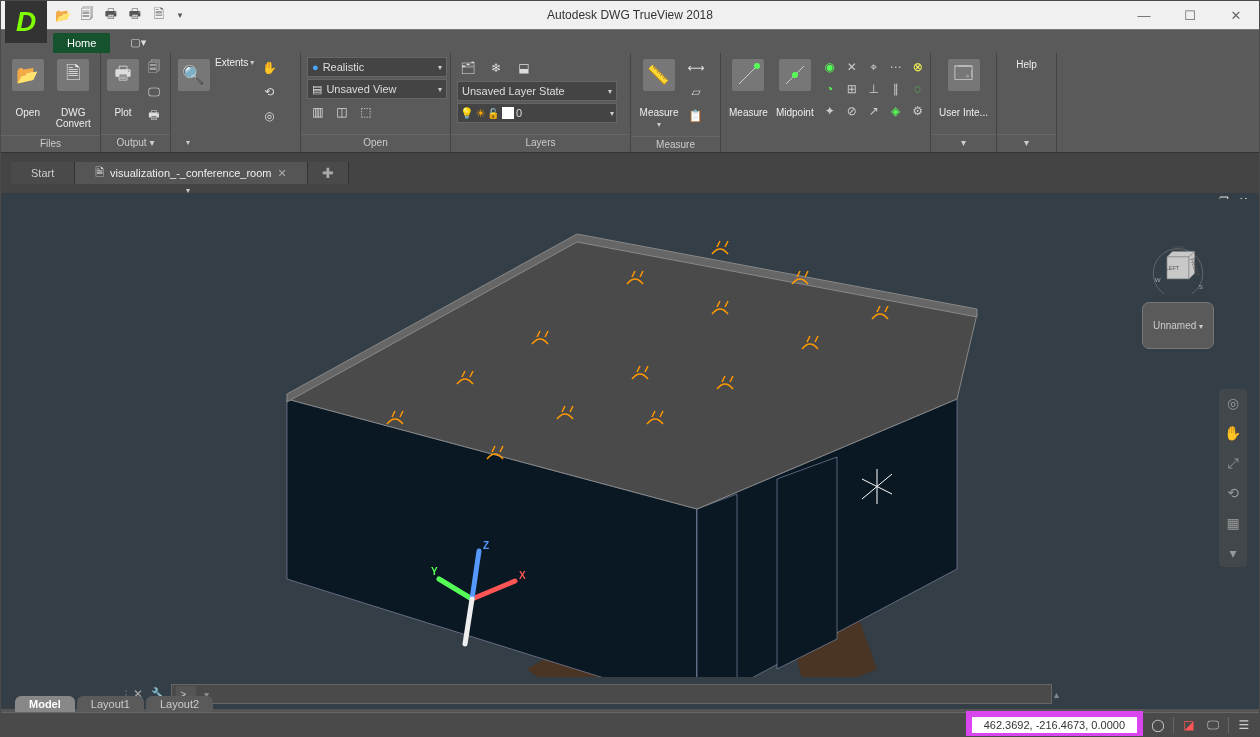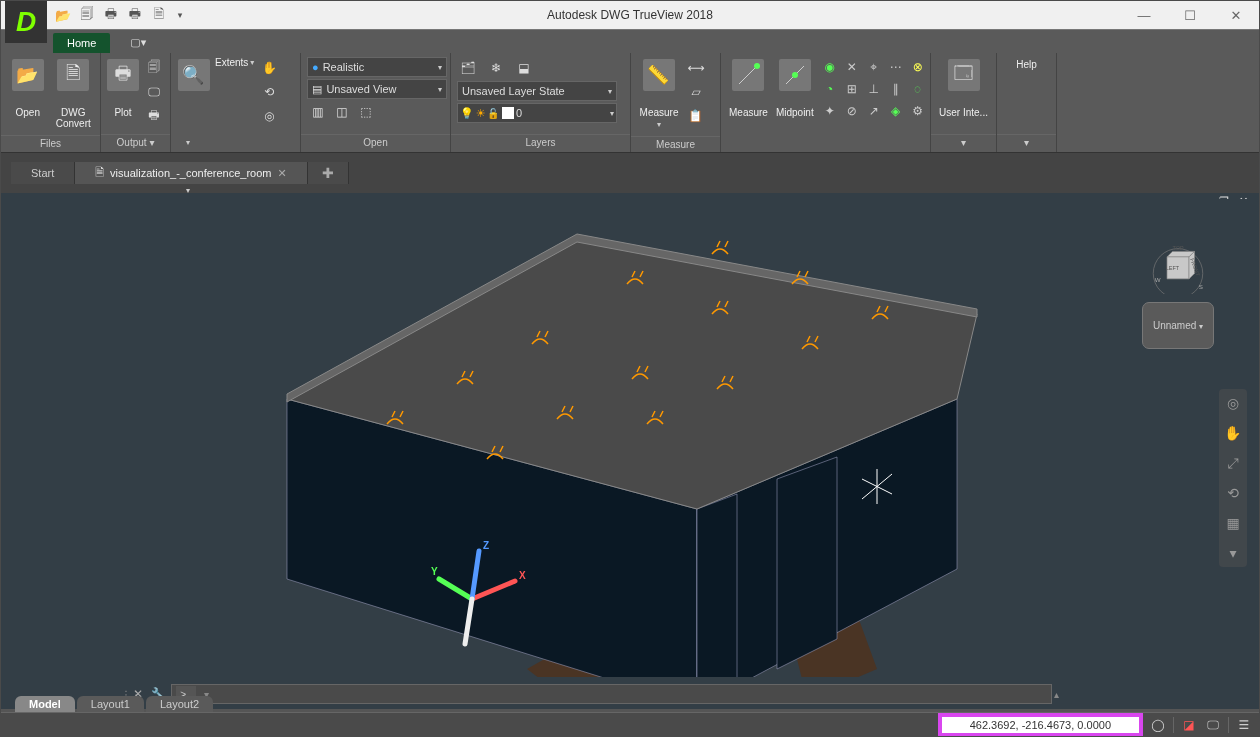--- a/index.html
+++ b/index.html
@@ -86,21 +86,21 @@
 .cmd-prompt { width: 20px; height: 16px; background: #555; color: #ccc; font-size: 10px; display: flex; align-items: center; justify-content: center; margin-right: 4px; }
 .cmd-arrow { color: #888; font-size: 10px; margin-left: 4px; }
 
 
 .layouttabs { position: absolute; bottom: 24px; left: 14px; display: flex; gap: 2px; }
 .layouttab { padding: 2px 14px; font-size: 11px; background: #5a5a5a; color: #ccc; border-top-left-radius: 6px; border-top-right-radius: 6px; cursor: pointer; }
 .layouttab.active { background: #888; color: #fff; font-weight: bold; }
 
 
 .statusbar { position: absolute; bottom: 0; left: 0; right: 0; height: 24px; background: #4a4a4a; display: flex; align-items: center; justify-content: flex-end; padding: 0 6px; gap: 6px; border-top: 1px solid #666; }
-.coords { background: #fff; color: #333; font-size: 11px; padding: 2px 28px; border: 4px solid #d946ef; }
+.coords { background: #fff; color: #333; font-size: 11px; padding: 2px 12px; border: 6px solid #d946ef; }
 .status-icon { width: 18px; height: 18px; color: #ccc; font-size: 12px; cursor: pointer; display: flex; align-items: center; justify-content: center; }
 .status-sep { width: 1px; height: 16px; background: #666; }
 
 .chev { font-size: 8px; color: #ccc; }
 .folder-ico { color: #e8c070; }
 .printer-ico { color: #ddd; }
 .ruler-ico { color: #f5c05a; }
 </style>
 </head>
 <body>

